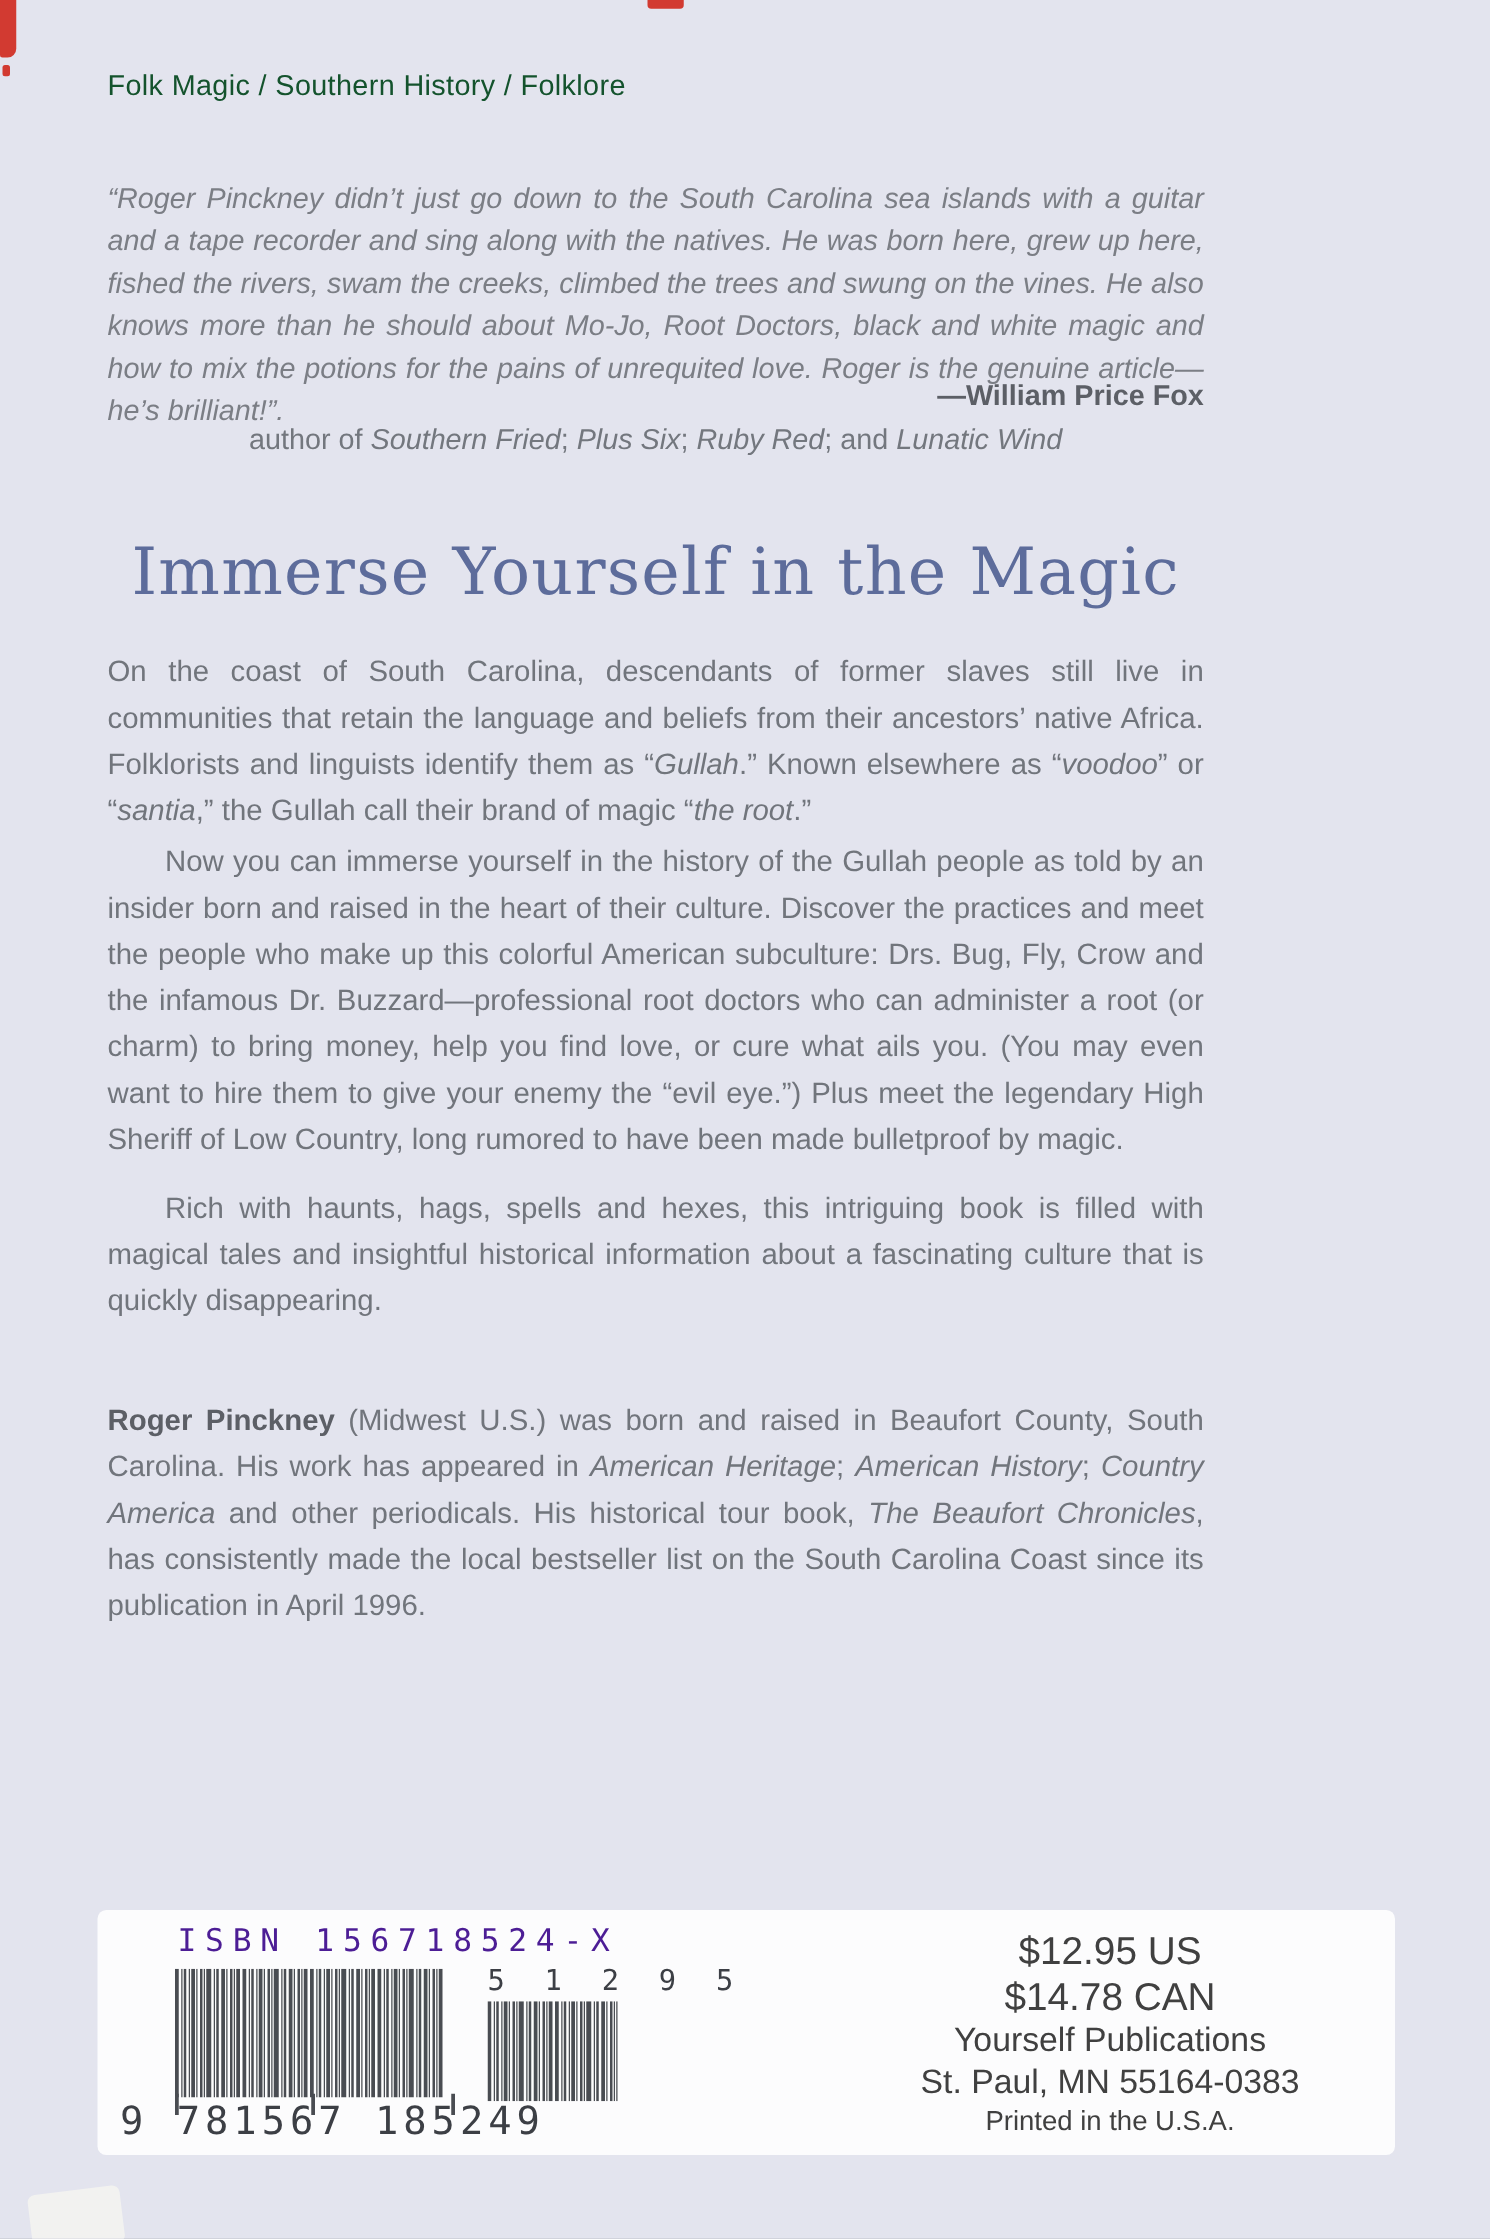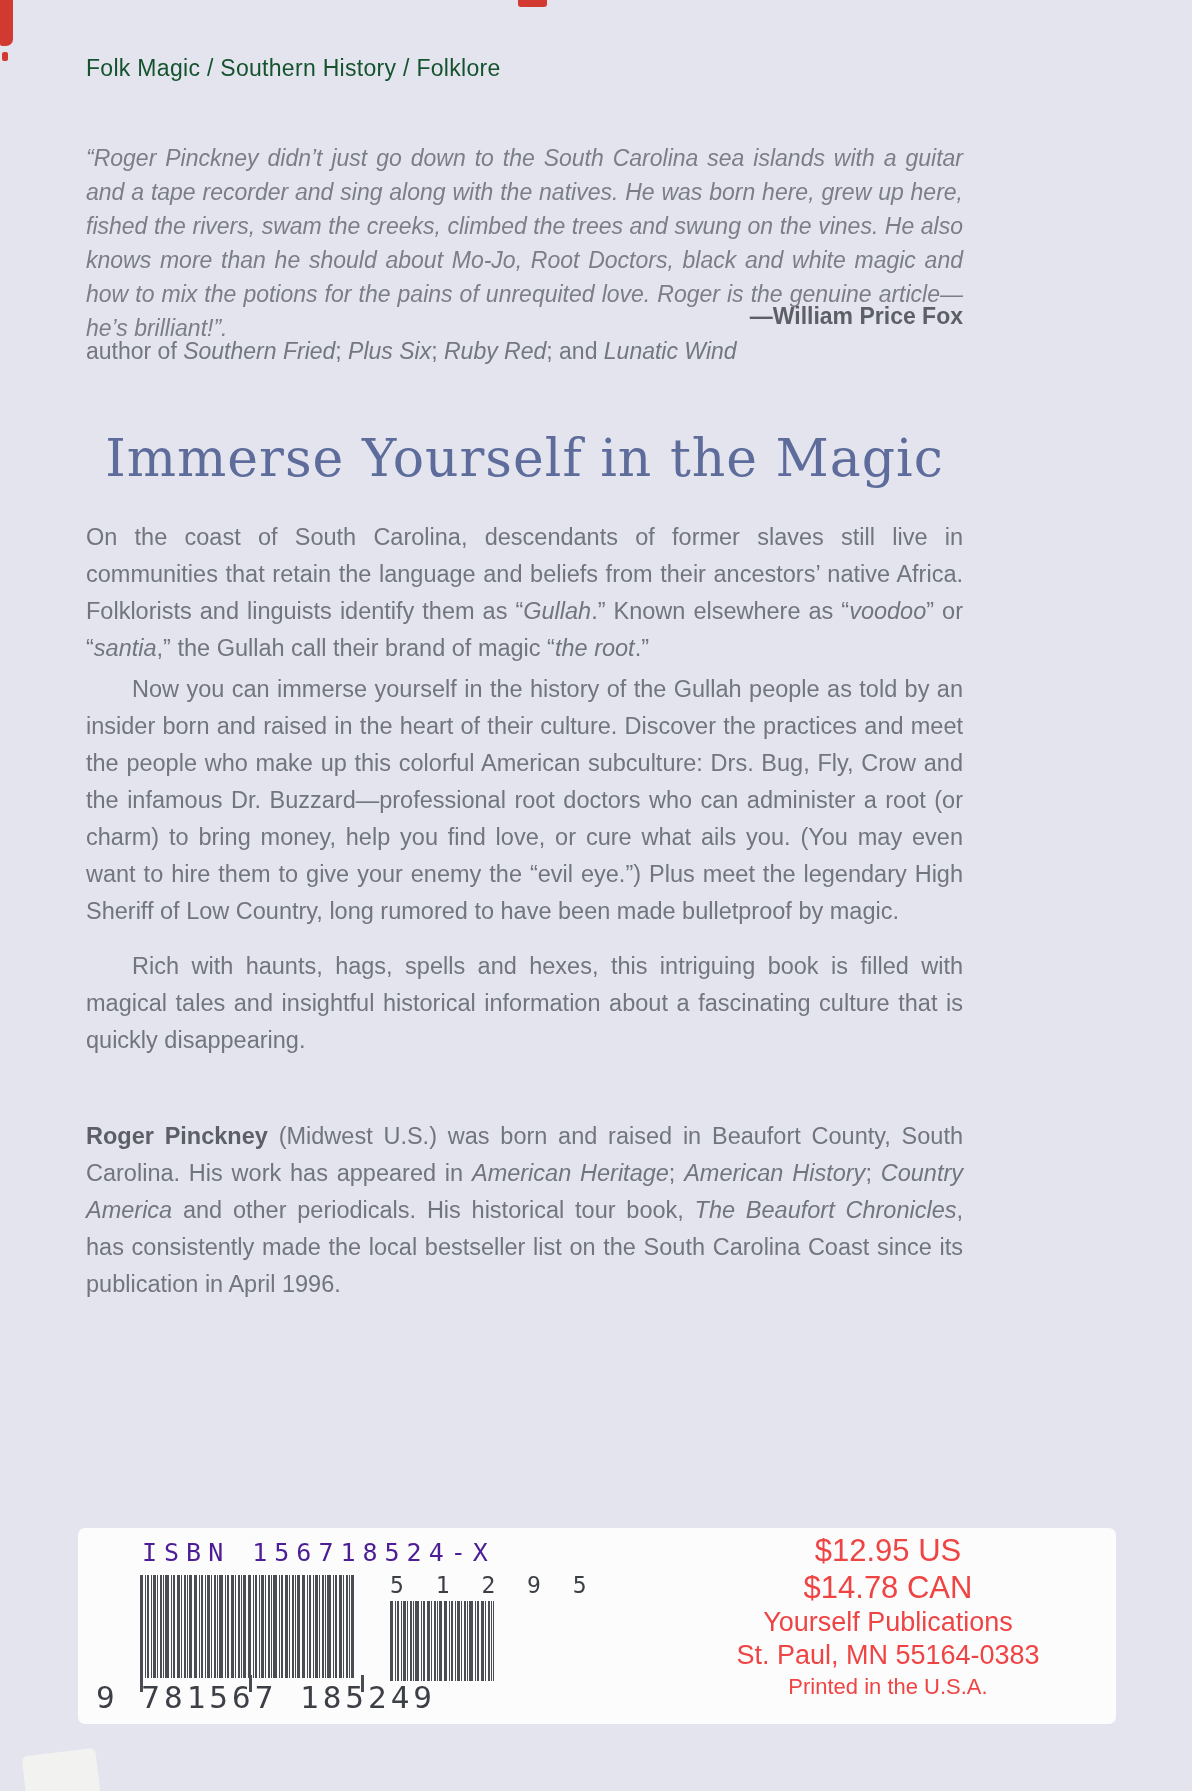--- a/index.html
+++ b/index.html
@@ -27,21 +27,21 @@
     position:absolute;left:86px;top:141px;width:877px;
     font-size:23px;line-height:34px;font-style:italic;
     text-align:justify;color:#7b7e85;
   }
   .attribution{
     position:absolute;left:86px;top:303px;width:877px;
     text-align:right;font-weight:bold;font-size:23px;color:#5c5f66;
   }
   .credit{
     position:absolute;left:86px;top:338px;width:877px;
-    text-align:left;font-size:23px;color:#73777e;
+    text-align:center;font-size:23px;color:#73777e;
   }
   .heading{
     position:absolute;left:86px;top:428px;width:877px;margin:0;
     text-align:center;white-space:nowrap;
     font-family:"DejaVu Serif", serif;font-weight:400;
     font-size:52px;letter-spacing:1px;color:#5d6c9b;
   }
   .body{
     position:absolute;left:86px;width:877px;margin:0;
     font-size:23.5px;line-height:37px;text-align:justify;color:#71757c;
@@ -74,22 +74,22 @@
     font-size:31px;letter-spacing:4px;color:#3c3f45;white-space:nowrap;
   }
   .supp{position:absolute;left:312px;top:44px;width:112px;}
   .supp-digits{
     font-family:"DejaVu Sans Mono", monospace;
     font-size:23px;letter-spacing:9px;color:#3c3f45;
     text-align:left;white-space:nowrap;margin-bottom:3px;
   }
   .supp-bars{width:104px;height:80px;}
   .price-block{
-    position:absolute;left:598px;top:4px;width:424px;
-    text-align:center;color:#ef4444;
+    position:absolute;left:598px;top:14px;width:424px;
+    text-align:center;color:#404040;
   }
   .price-line{font-size:31px;line-height:37px;}
   .pub-line{font-size:27px;line-height:33px;}
   .printed-line{font-size:22px;line-height:30px;}
 </style>
 </head>
 <body>
 
 <div class="cover">
 

